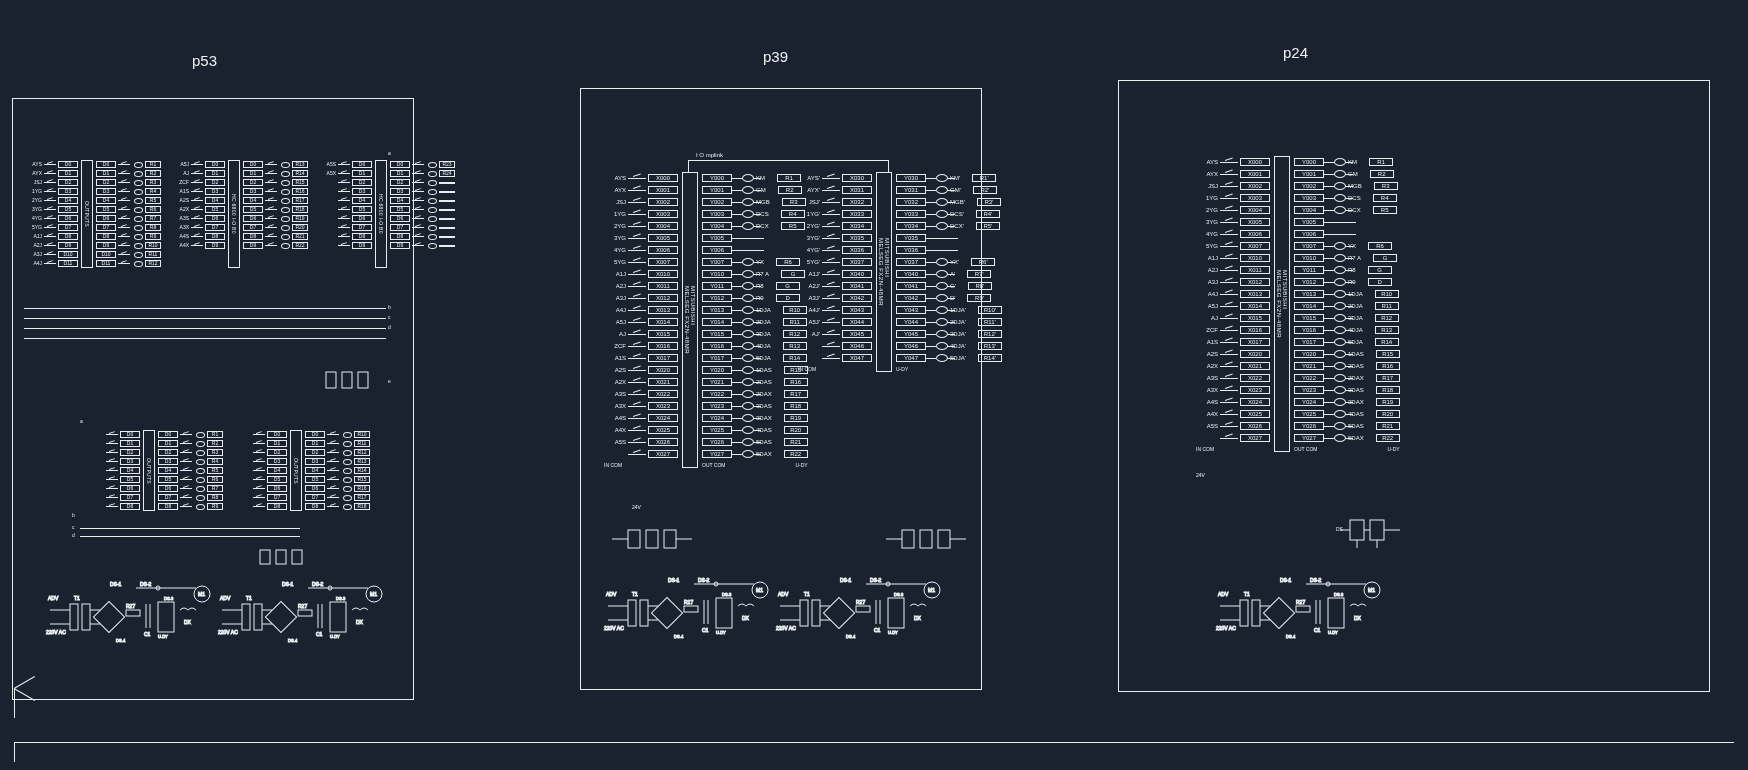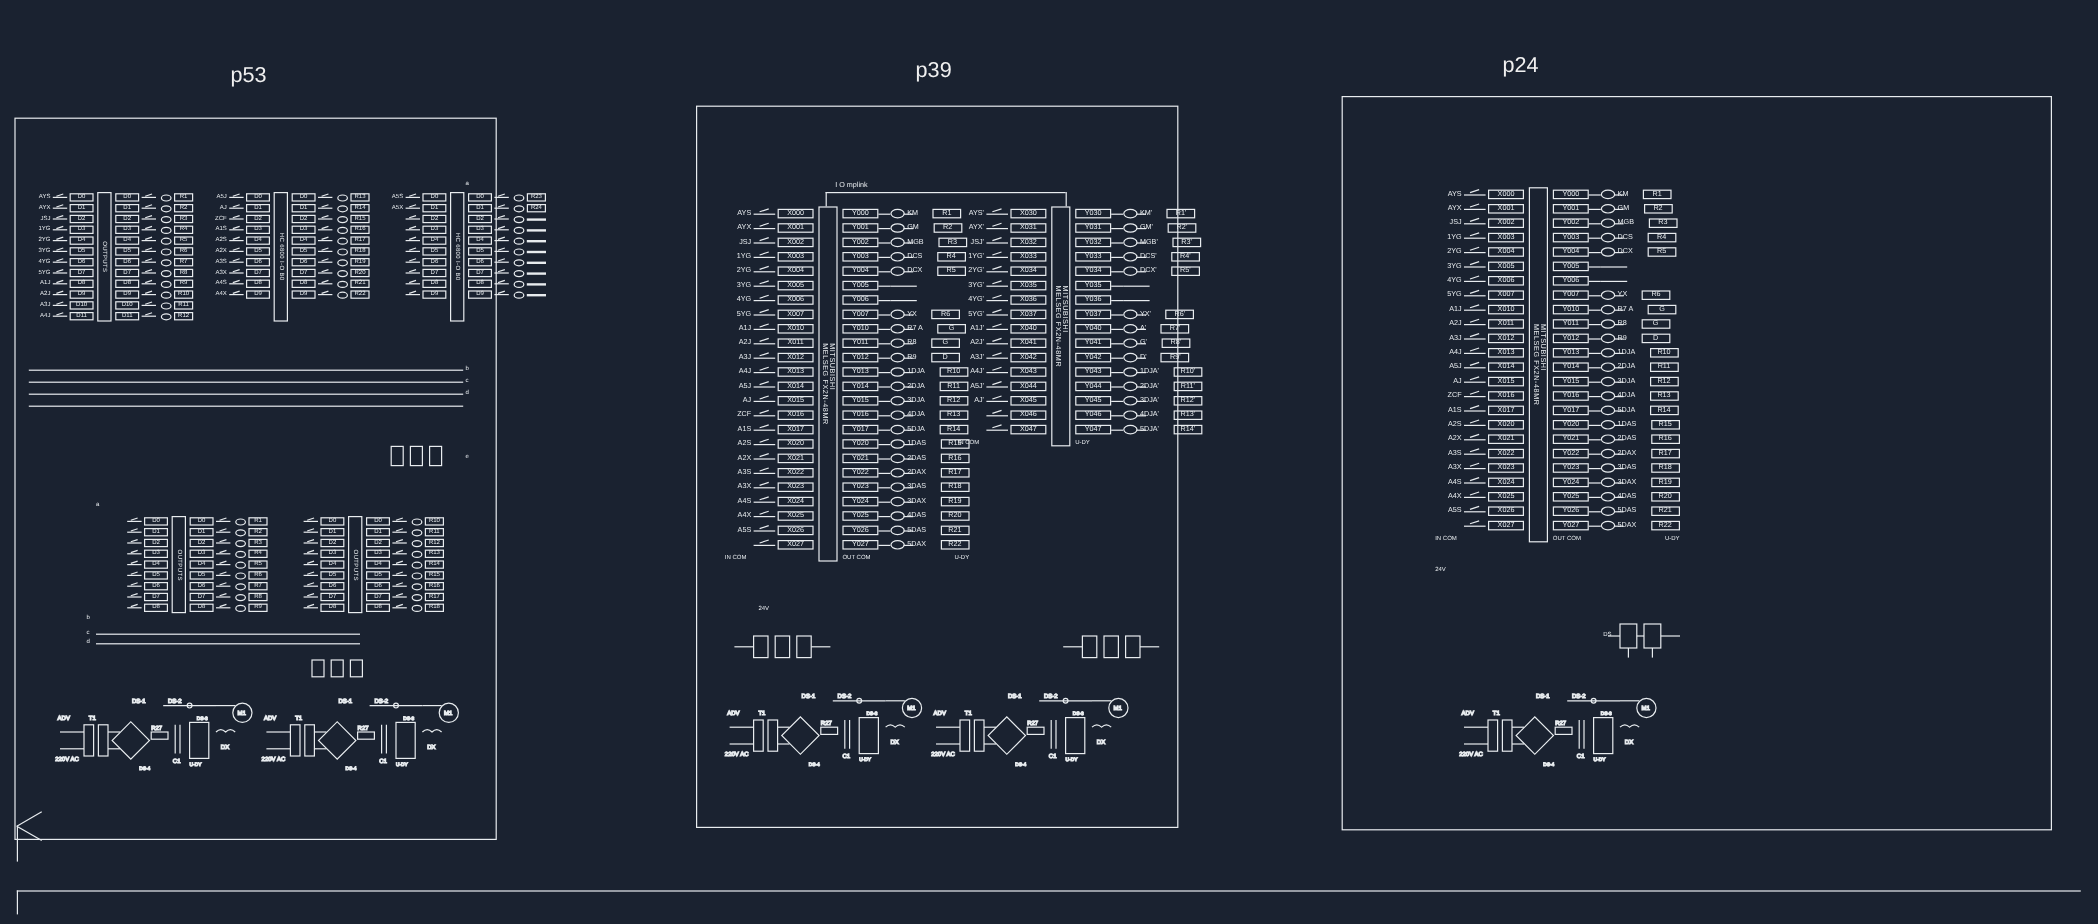--- a/index.html
+++ b/index.html
@@ -9,21 +9,21 @@
     color: #e8ecef;
     font-family: "Arial", "Helvetica", sans-serif;
     overflow: hidden;
   }
   .canvas {
     position: relative;
     width: 1748px; height: 770px;
   }
   .sheet-label {
     position: absolute;
-    font-size: 18px;
+    font-size: 15px;
     color: #f0f0f0;
   }
   .sheet-frame {
     position: absolute;
     border: 1px solid #e8ecef;
     background: transparent;
   }
   
   .plc {
     position: absolute;
@@ -189,21 +189,21 @@
   .cross::after  { left:0; top:14px; width:24px; height:1px; transform:rotate(-30deg); transform-origin:left center;}
   .cross .stem { position:absolute; left:0; top:14px; width:1px; height:30px; background:#e8ecef;}
 </style>
 </head>
 <body>
 
 <div class="canvas">
 
   <div class="sheet-label" style="left:192px; top:52px;">p53</div>
   <div class="sheet-label" style="left:763px; top:48px;">p39</div>
-  <div class="sheet-label" style="left:1252px; top:44px;">p24</div>
+  <div class="sheet-label" style="left:1283px; top:44px;">p24</div>
 
   <div class="sheet-frame" style="left:12px; top:98px; width:400px; height:600px;"></div>
   <div class="sheet-frame" style="left:580px; top:88px; width:400px; height:600px;"></div>
   <div class="sheet-frame" style="left:1118px; top:80px; width:590px; height:610px;"></div>
 
   <div class="plc" id="plc-p24" style="left: 1196px; top: 156px;">
       <div class="col">
         <div class="row in">
           <span class="lbl">AYS</span>
           <span class="sw"></span>

